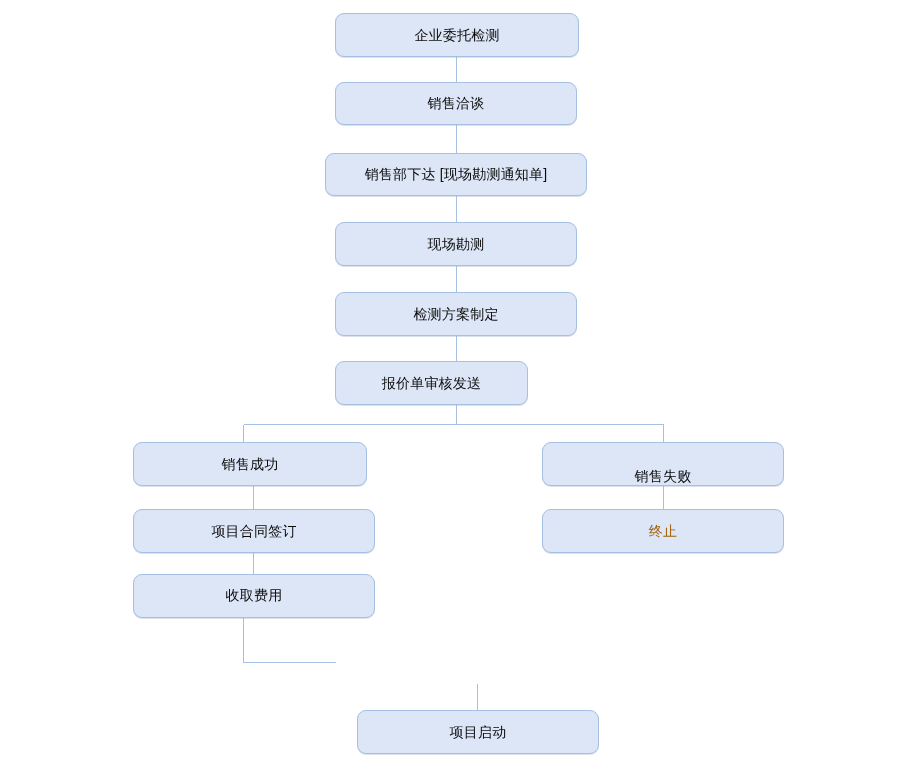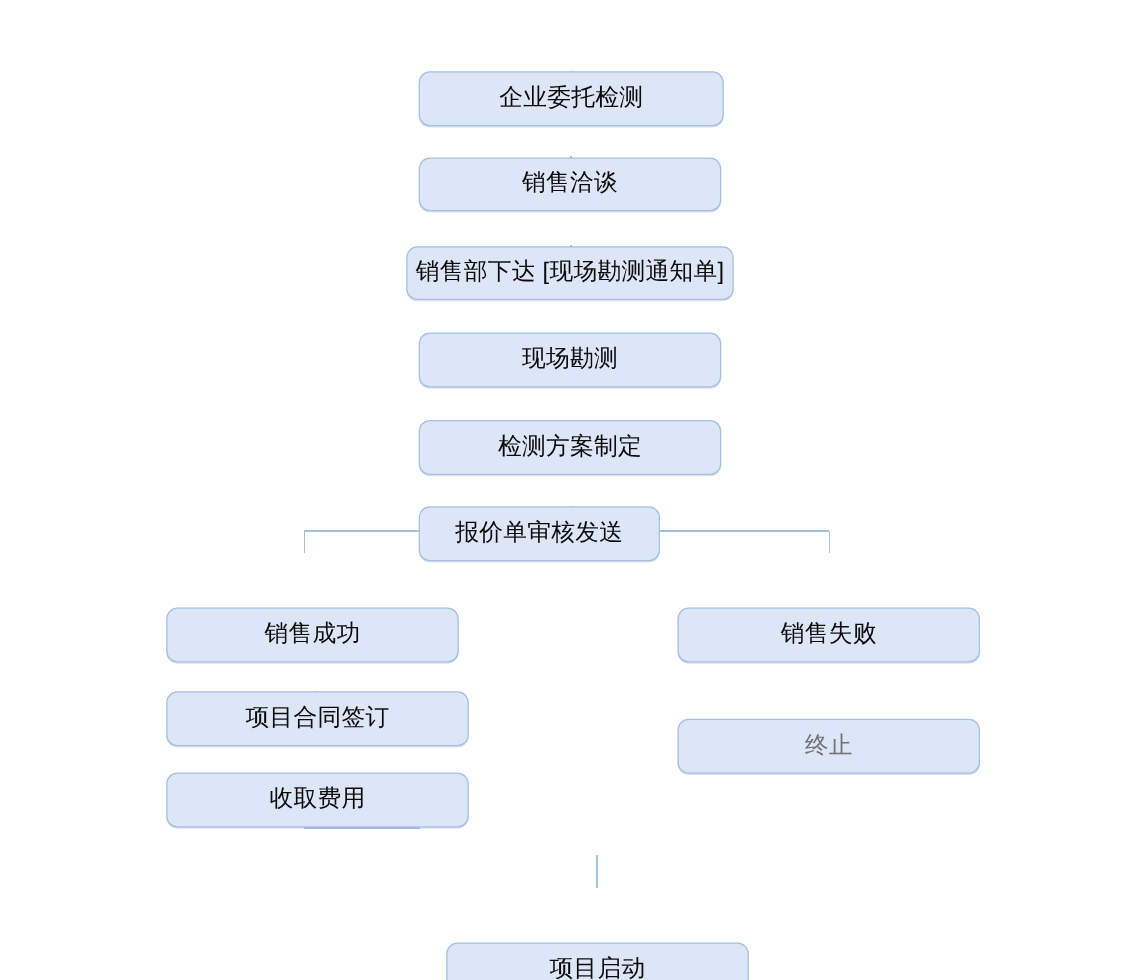--- a/index.html
+++ b/index.html
@@ -38,26 +38,25 @@
   .node {
     position: absolute;
     box-sizing: border-box;
     background: #dce6f7;
     border: 1px solid #a6c0e2;
     border-radius: 9px;
     display: flex;
     align-items: center;
     justify-content: center;
     color: #0b0b0b;
-    font-size: 19px;
+    font-size: 14px;
     line-height: 1.2;
     letter-spacing: 0.2px;
     white-space: nowrap;
     box-shadow: 0 1px 0 rgba(150,170,200,0.35);
-    margin-top: 44px;
   }
   .node-label {
     display: block;
   }
 </style>
 </head>
 <body>
 
 <div id="flow-canvas" style="background: rgb(255, 255, 255);">
 
@@ -109,27 +108,27 @@
       </div>
     <div class="node" style="left: 335px; top: 292px; width: 242px; height: 44px; background: rgb(220, 230, 247); border-color: rgb(166, 192, 226); color: rgb(11, 11, 11);">
         <span class="node-label">检测方案制定</span>
       </div>
     <div class="node" style="left: 335px; top: 361px; width: 193px; height: 44px; background: rgb(220, 230, 247); border-color: rgb(166, 192, 226); color: rgb(11, 11, 11);">
         <span class="node-label">报价单审核发送</span>
       </div>
     <div class="node" style="left: 133px; top: 442px; width: 234px; height: 44px; background: rgb(220, 230, 247); border-color: rgb(166, 192, 226); color: rgb(11, 11, 11);">
         <span class="node-label">销售成功</span>
       </div>
-    <div class="node" style="left: 542px; top: 442px; width: 242px; height: 44px; background: rgb(220, 230, 247); border-color: rgb(166, 192, 226); color: rgb(11, 11, 11);">
+    <div class="node" style="left: 542px; top: 442px; width: 242px; height: 44px; background: rgb(220, 230, 247); border-color: rgb(166, 192, 226); color: rgb(11, 11, 11); align-items: flex-end;">
         <span class="node-label">销售失败</span>
       </div>
     <div class="node" style="left: 133px; top: 509px; width: 242px; height: 44px; background: rgb(220, 230, 247); border-color: rgb(166, 192, 226); color: rgb(11, 11, 11);">
         <span class="node-label">项目合同签订</span>
       </div>
-    <div class="node" style="left: 542px; top: 531px; width: 242px; height: 44px; background: rgb(220, 230, 247); border-color: rgb(166, 192, 226); color: #737373;">
+    <div class="node" style="left: 542px; top: 509px; width: 242px; height: 44px; background: rgb(220, 230, 247); border-color: rgb(166, 192, 226); color: #a16207;">
         <span class="node-label">终止</span>
       </div>
     <div class="node" style="left: 133px; top: 574px; width: 242px; height: 44px; background: rgb(220, 230, 247); border-color: rgb(166, 192, 226); color: rgb(11, 11, 11); font-family: Liberation Serif, serif;">
         <span class="node-label">收取费用</span>
       </div>
     <div class="node" style="left: 357px; top: 710px; width: 242px; height: 44px; background: rgb(220, 230, 247); border-color: rgb(166, 192, 226); color: rgb(11, 11, 11);">
         <span class="node-label">项目启动</span>
       </div>
   </div>
 

